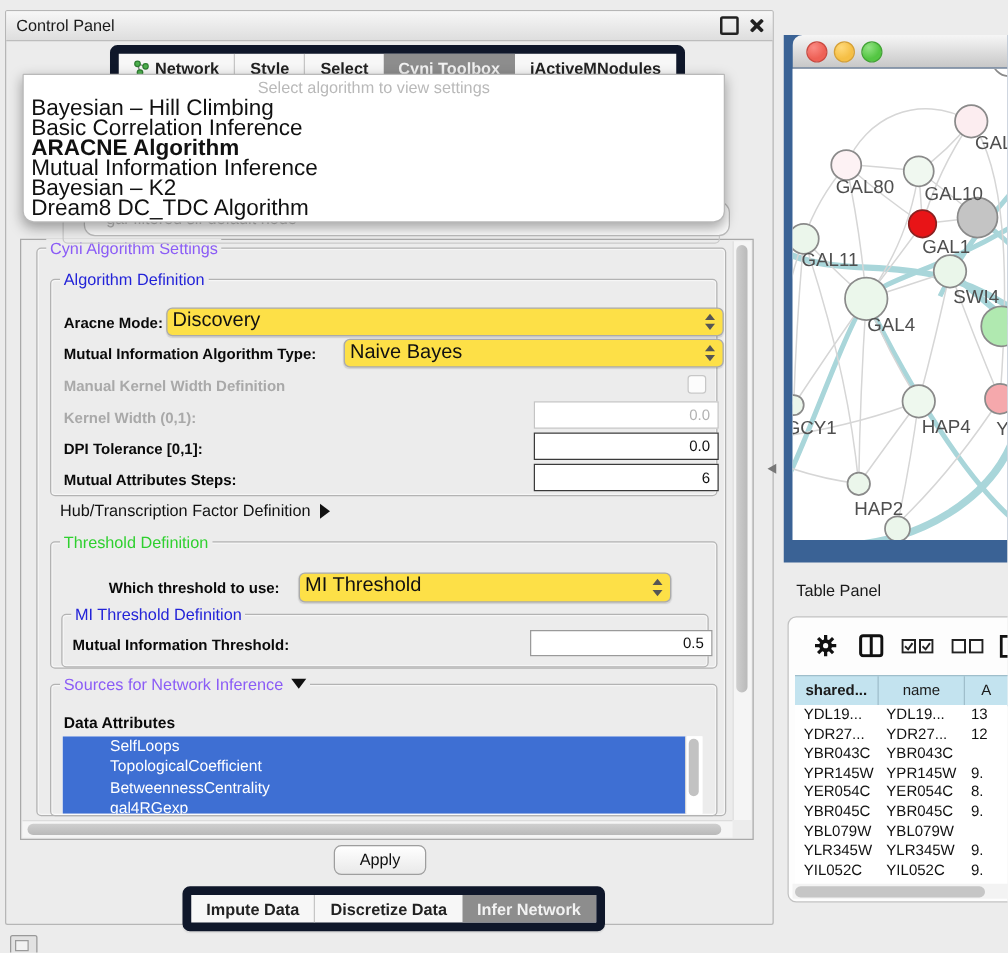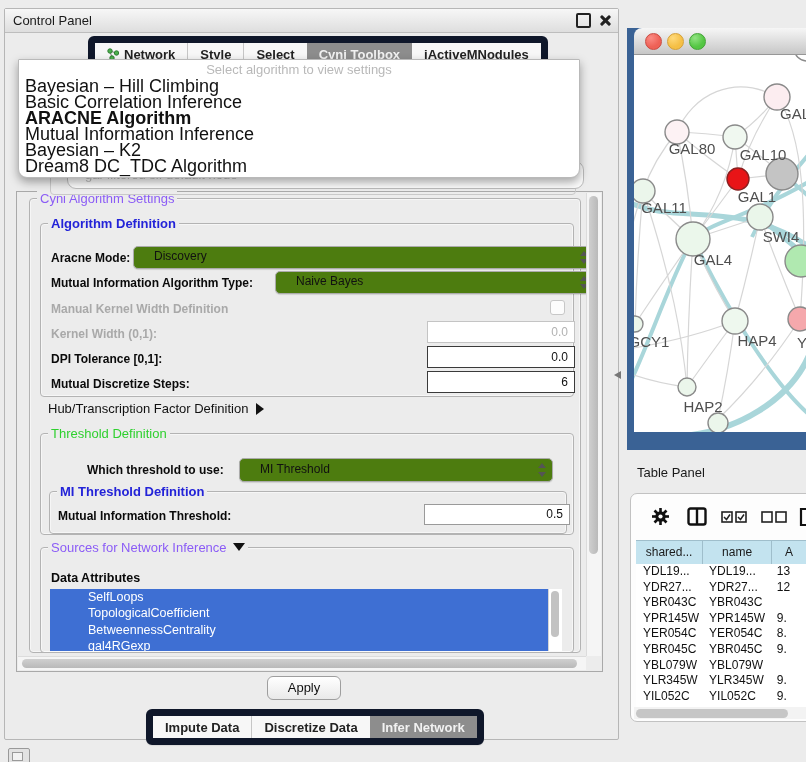--- a/index.html
+++ b/index.html
@@ -44,27 +44,27 @@
   .settings{left:11px;top:182px;width:585px;height:479px;background:#ececec;border:1px solid #a9a9a9;}
   .vscroll{right:1px;top:1px;bottom:15px;width:14px;background:#f5f5f5;border-left:1px solid #dcdcdc;}
   .vscroll .thumb{position:absolute;left:2px;top:3px;width:9px;height:358px;border-radius:5px;
                   background:linear-gradient(90deg,#cfcfcf,#b9b9b9);}
   .hscroll{left:1px;right:16px;bottom:1px;height:13px;background:#f5f5f5;border-top:1px solid #dcdcdc;}
   .hscroll .thumb{position:absolute;left:4px;top:2px;width:555px;height:9px;border-radius:5px;
                   background:linear-gradient(#cfcfcf,#b9b9b9);}
 
   .group{border:1px solid #b3b3b3;border-radius:4px;box-shadow:inset 0 0 0 1px rgba(255,255,255,0.55);}
   .group-title{position:absolute;top:-8px;left:7px;background:#ececec;padding:0 3px;font-size:13px;line-height:15px;}
-  .t-black{color:#8b5cf6;} .t-blue{color:#2323d8;font-weight:bold;} .t-green{color:#2fd02f;}
+  .t-black{color:#8b5cf6;} .t-blue{color:#2323d8;} .t-green{color:#2fd02f;}
 
   .lbl{font-size:12px;font-weight:bold;color:#0a0a0a;white-space:nowrap;}
   .lbl.dis{color:#a9a9a9;}
 
-  .combo{background:#4d7c0f;border:1px solid #ababab;border-radius:5px;font-size:12px;color:#111;
-         line-height:19px;padding-left:20px;box-shadow:0 1px 1px rgba(0,0,0,0.12);}
+  .combo{background:#fde047;border:1px solid #ababab;border-radius:5px;font-size:16px;color:#111;
+         line-height:19px;padding-left:4px;box-shadow:0 1px 1px rgba(0,0,0,0.12);}
   .combo .arrows{position:absolute;right:6px;top:0;bottom:0;width:9px;}
   .combo .arrows:before{content:"";position:absolute;left:1px;top:4px;border-left:4px solid transparent;
         border-right:4px solid transparent;border-bottom:5px solid #555;}
   .combo .arrows:after{content:"";position:absolute;left:1px;bottom:4px;border-left:4px solid transparent;
         border-right:4px solid transparent;border-top:5px solid #555;}
 
   .num{background:#fff;font-size:12px;text-align:right;padding-right:6px;color:#111;}
   .checkbox{width:13px;height:13px;background:#fcfcfc;border:1px solid #c7c7c7;border-radius:3px;}
 
   .arrow-right{display:inline-block;width:0;height:0;border-top:6px solid transparent;
@@ -189,21 +189,21 @@
 
         <span class="abs lbl dis" style="left:10px;top:78px;">Manual Kernel Width Definition</span>
         <span class="abs checkbox" style="right:8px;top:76px;"></span>
 
         <span class="abs lbl dis" style="left:10px;top:103px;">Kernel Width (0,1):</span>
         <div class="abs num" style="left:386px;top:97px;width:140px;height:20px;line-height:20px;border:1px solid #c4c4c4;color:#b2b2b2;">0.0</div>
 
         <span class="abs lbl" style="left:10px;top:128px;">DPI Tolerance [0,1]:</span>
         <div class="abs num" style="left:386px;top:122px;width:140px;height:20px;line-height:20px;border:1.5px solid #3a3a3a;">0.0</div>
 
-        <span class="abs lbl" style="left:10px;top:153px;">Mutual Discretize Steps:</span>
+        <span class="abs lbl" style="left:10px;top:153px;">Mutual Attributes Steps:</span>
         <div class="abs num" style="left:386px;top:147px;width:140px;height:20px;line-height:20px;border:1.2px solid #3a3a3a;">6</div>
       </div>
 
       <div class="abs" style="left:18px;top:202px;font-size:13px;color:#111;">
         <span>Hub/Transcription Factor Definition</span><span class="arrow-right"></span>
       </div>
 
       <div class="abs group" style="left:10px;top:234px;width:532px;height:100px;">
         <span class="group-title t-green">Threshold Definition</span>
 
@@ -366,21 +366,21 @@
   </svg>
   <svg class="ticon" style="left:130px;top:17px;" width="26" height="12" viewBox="0 0 26 12">
     <rect x="1" y="1" width="10" height="10" fill="none" stroke="#222" stroke-width="1.6"></rect>
     <rect x="15" y="1" width="10" height="10" fill="none" stroke="#222" stroke-width="1.6"></rect>
   </svg>
   <svg class="ticon" style="left:168px;" width="16" height="20" viewBox="0 0 16 20">
     <path d="M2 2 H10 L14 6 V18 H2 Z" fill="none" stroke="#111" stroke-width="2.2"></path>
   </svg>
 
   <div class="tbl-head" id="tbl-head">
-      <div class="th" style="width: 78px;">shared...</div>
+      <div class="th" style="width: 78px; font-weight: bold;">shared...</div>
       <div class="th" style="width: 80px;">name</div>
       <div class="th" style="width: 40px;">A</div>
     </div>
   <div class="tbl-rows" id="tbl-rows">
       <div class="tr">
         <div class="td" style="width: 78px;">YDL19...</div>
         <div class="td" style="width: 80px;">YDL19...</div>
         <div class="td" style="width: 40px;">13</div>
       </div>
       <div class="tr">

